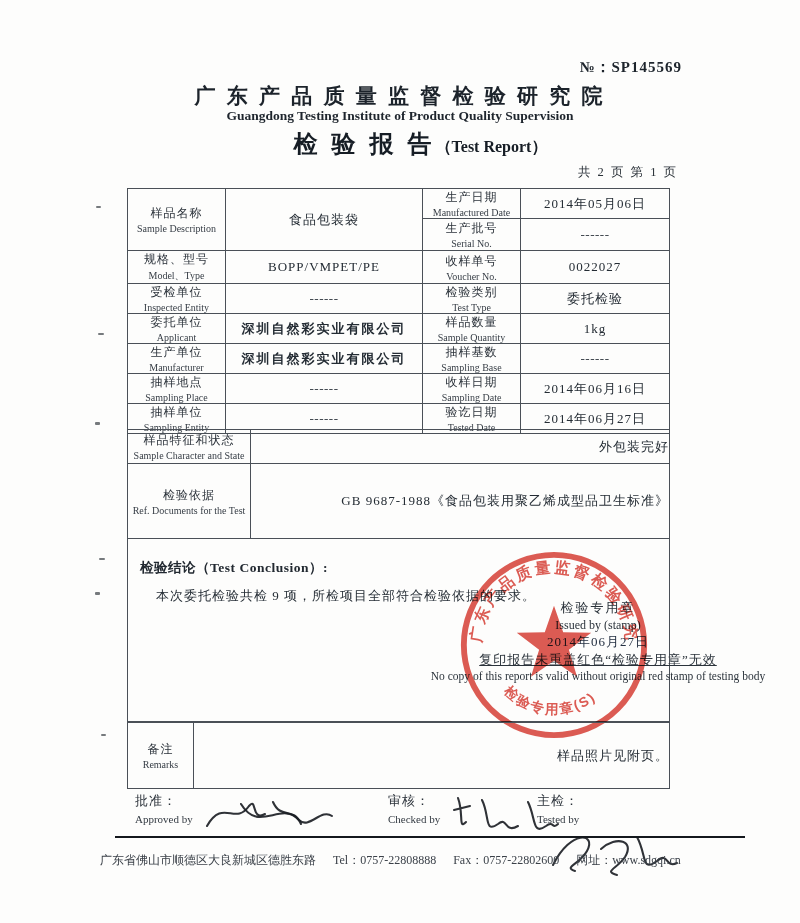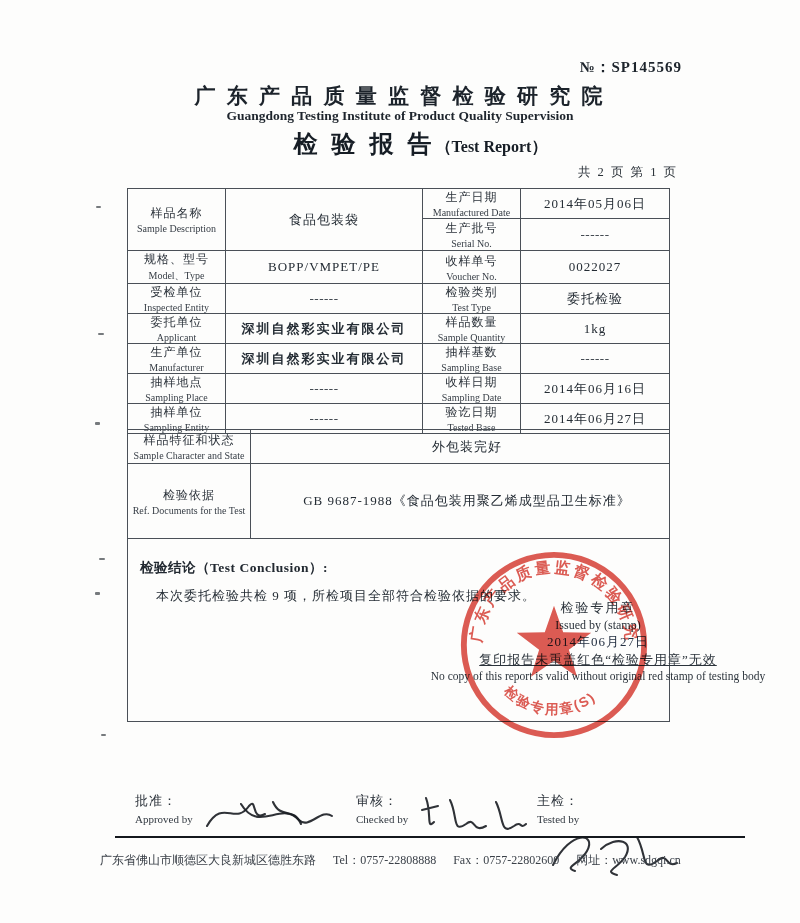--- a/index.html
+++ b/index.html
@@ -32,21 +32,21 @@
   .page-info {
     position:absolute; top:164px; right:122px;
     font-size:12.5px; color:#2a3138; letter-spacing:2px;
   }
   
   .tbl { border-collapse:collapse; table-layout:fixed; position:absolute; left:127px; background:transparent; }
   .tbl td { border:1px solid #4a5057; vertical-align:middle; text-align:center; overflow:visible; }
   .lbl .cn { font-size:12px; color:#2b323a; letter-spacing:1px; }
   .lbl .en { font-size:10px; color:#363d45; margin-top:1px; }
   .val { font-size:13px; color:#242c34; letter-spacing:1px; }
-  .val.left { text-align:center; padding-left:14px; }
+  .val.left { text-align:right; padding-left:14px; }
   .dashes { letter-spacing:0.5px; color:#3a4149; }
   #tableA { top:188px; width:542px; }
   #tableB { top:429px; width:542px;border-radius:7px; }
   #tableC { top:538px; width:542px; }
   #tableD { top:722px; width:542px; }
   
   .conclusion-cell { position:relative; height:183px; }
   .conclusion-inner { position:absolute; inset:0; text-align:left; }
   .conclusion-heading {
     position:absolute; top:20px; left:12px;
@@ -190,21 +190,21 @@
       <td class="val">2014年06月16日</td>
     </tr>
     <tr style="height:30px">
       <td class="lbl">
         <div class="cn">抽样单位</div>
         <div class="en">Sampling Entity</div>
       </td>
       <td class="val dashes">------</td>
       <td class="lbl">
         <div class="cn">验讫日期</div>
-        <div class="en">Tested Base</div>
+        <div class="en">Tested Date</div>
       </td>
       <td class="val">2014年06月27日</td>
     </tr>
   </tbody>
     </table>
 
   <table class="tbl" id="tableB">
     <colgroup>
         <col style="width:123px">
         <col style="width:419px">
@@ -257,34 +257,49 @@
             <text fill="#d6382e" font-size="14" font-weight="bold" letter-spacing="2" font-family="Liberation Sans, sans-serif">
               <textPath href="#arcBottom" startOffset="4">检验专用章(S)</textPath>
             </text>
           </svg>
         </div>
       </td>
     </tr>
   </tbody>
     </table>
 
+  <table class="tbl" id="tableD">
+    <colgroup>
+        <col style="width:66px">
+        <col style="width:476px">
+      </colgroup>
+    <tbody>
+        <tr style="height:66px">
+      <td class="lbl">
+        <div class="cn">备注</div>
+        <div class="en">Remarks</div>
+      </td>
+      <td class="val left">样品照片见附页。</td>
+    </tr>
+  </tbody>
+    </table>
 
   <div class="sign-row">
     <div class="sign-group" style="left:8px;">
       <div class="sign-labels">
         <div class="sign-cn">批准：</div>
         <div class="sign-en">Approved by</div>
       </div>
       <svg class="sign-svg" width="135" height="48" viewBox="0 0 135 48">
         <path d="M6 34 C 22 6, 34 34, 48 14 C 56 4, 50 30, 64 22"></path>
         <path d="M40 12 C 58 42, 80 8, 98 28 C 108 38, 120 16, 131 24"></path>
         <path d="M72 10 C 80 28, 92 14, 100 32"></path>
       </svg>
     </div>
-    <div class="sign-group" style="left:229px;">
+    <div class="sign-group" style="left:261px;">
       <div class="sign-labels">
         <div class="sign-cn">审核：</div>
         <div class="sign-en">Checked by</div>
       </div>
       <svg class="sign-svg" width="112" height="48" viewBox="0 0 112 48">
         <path d="M10 6 C 16 22, 10 38, 18 30 M6 18 L 22 14"></path>
         <path d="M34 8 C 42 24, 36 42, 50 32 C 60 24, 56 42, 70 34"></path>
         <path d="M80 10 C 88 26, 84 44, 98 34 C 106 28, 104 38, 110 32"></path>
       </svg>
     </div>

